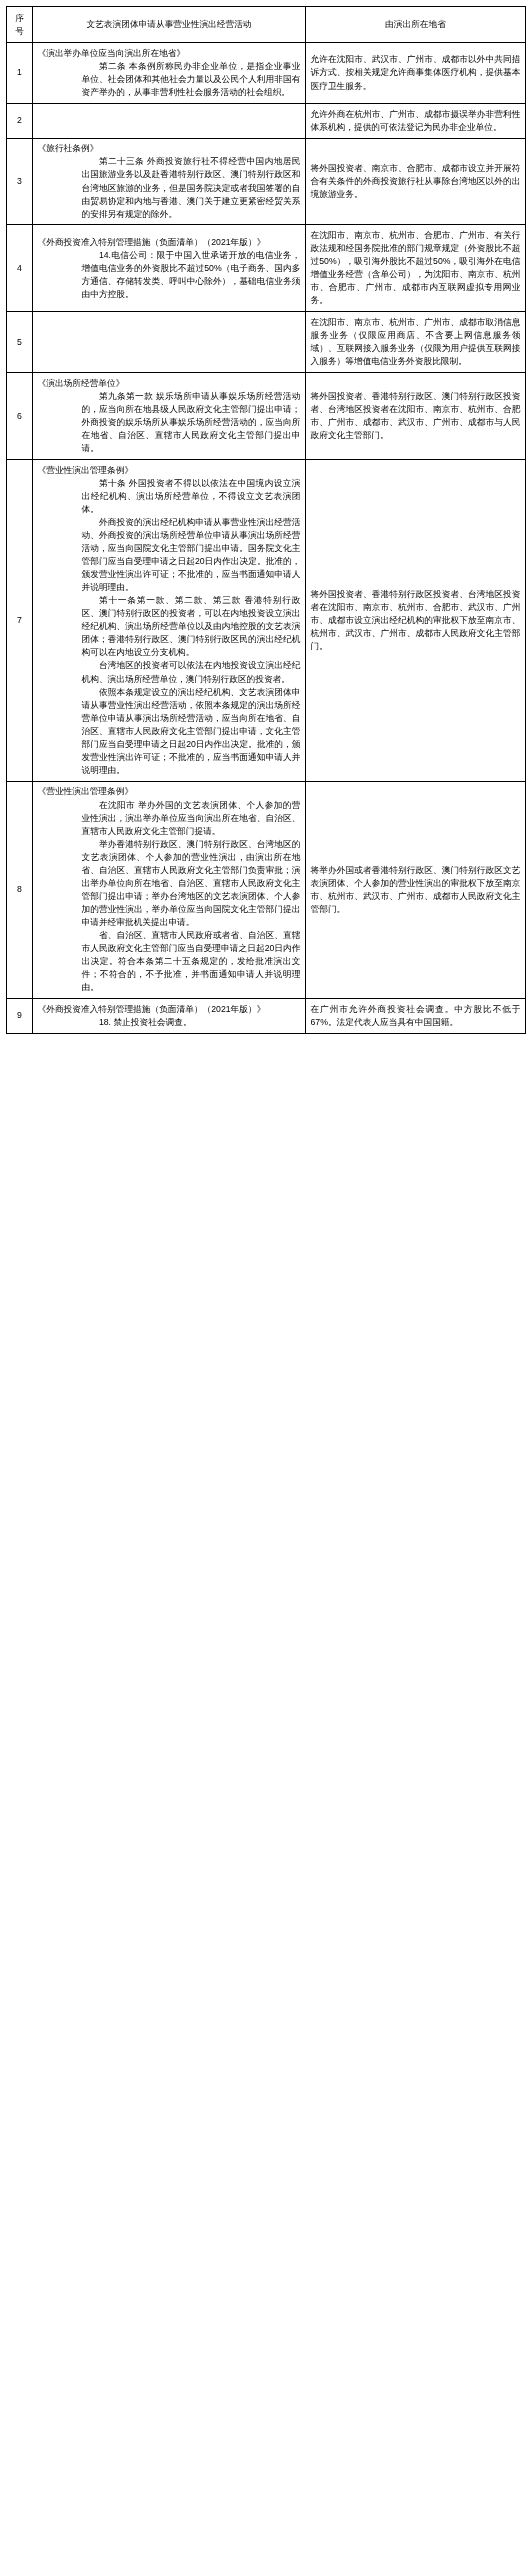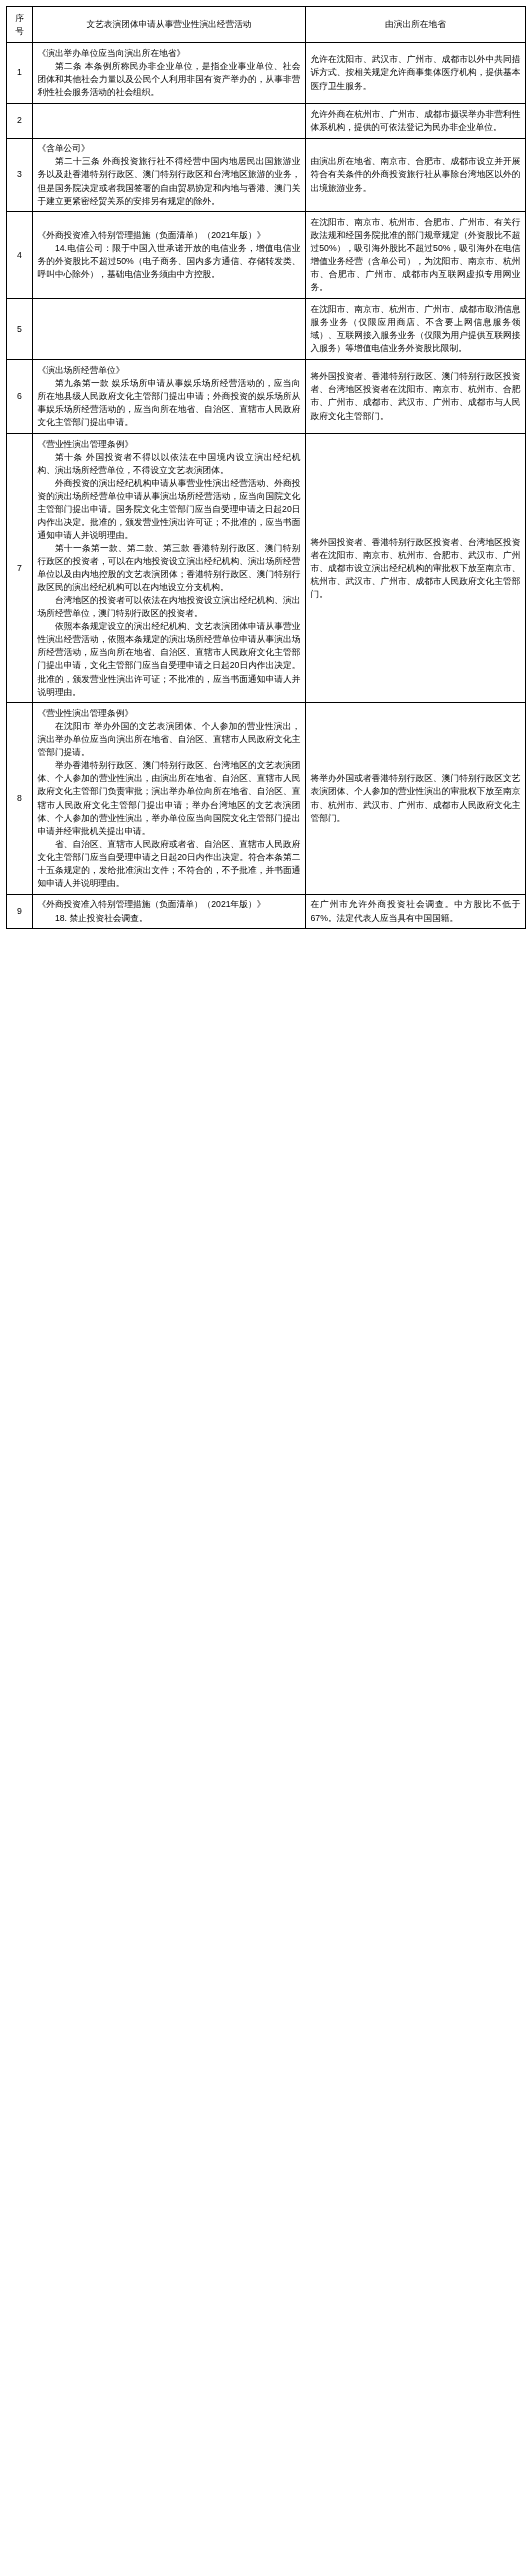--- a/index.html
+++ b/index.html
@@ -57,20 +57,21 @@
   }
   .para {
     margin: 0;
     text-indent: 0;
   }
   .para + .para {
     margin-top: 0;
   }
   .indent2 {
     text-indent: 2em;
+    margin-left: 44px;
   }
 </style>
 </head>
 <body>
 
 <div class="page">
   <table class="doc-table">
     <colgroup>
       <col class="col-no">
       <col class="col-rule">
@@ -100,25 +101,25 @@
         <td class="cell-no">2</td>
         <td class="cell-rule"></td>
         <td class="cell-impl">
           <p class="para">允许外商在杭州市、广州市、成都市摄误举办非营利性体系机构，提供的可依法登记为民办非企业单位。</p>
         </td>
       </tr>
 
       <tr>
         <td class="cell-no">3</td>
         <td class="cell-rule">
-          <p class="para">《含单公司》</p>
+          <p class="para">《旅行社条例》</p>
           <p class="para indent2">第二十三条  外商投资旅行社不得经营中国内地居民出国旅游业务以及赴香港特别行政区、澳门特别行政区和台湾地区旅游的业务，但是国务院决定或者我国签署的自由贸易协定和内地与香港、澳门关于建立更紧密经贸关系的安排另有规定的除外。</p>
         </td>
         <td class="cell-impl">
-          <p class="para">由演出所在地省、南京市、合肥市、成都市设立并开展符合有关条件的外商投资旅行社从事除台湾地区以外的出境旅游业务。</p>
+          <p class="para">将外国投资者、南京市、合肥市、成都市设立并开展符合有关条件的外商投资旅行社从事除台湾地区以外的出境旅游业务。</p>
         </td>
       </tr>
 
       <tr>
         <td class="cell-no">4</td>
         <td class="cell-rule">
           <p class="para">《外商投资准入特别管理措施（负面清单）（2021年版）》</p>
           <p class="para indent2">14.电信公司：限于中国入世承诺开放的电信业务，增值电信业务的外资股比不超过50%（电子商务、国内多方通信、存储转发类、呼叫中心除外），基础电信业务须由中方控股。</p>
         </td>
         <td class="cell-impl">

